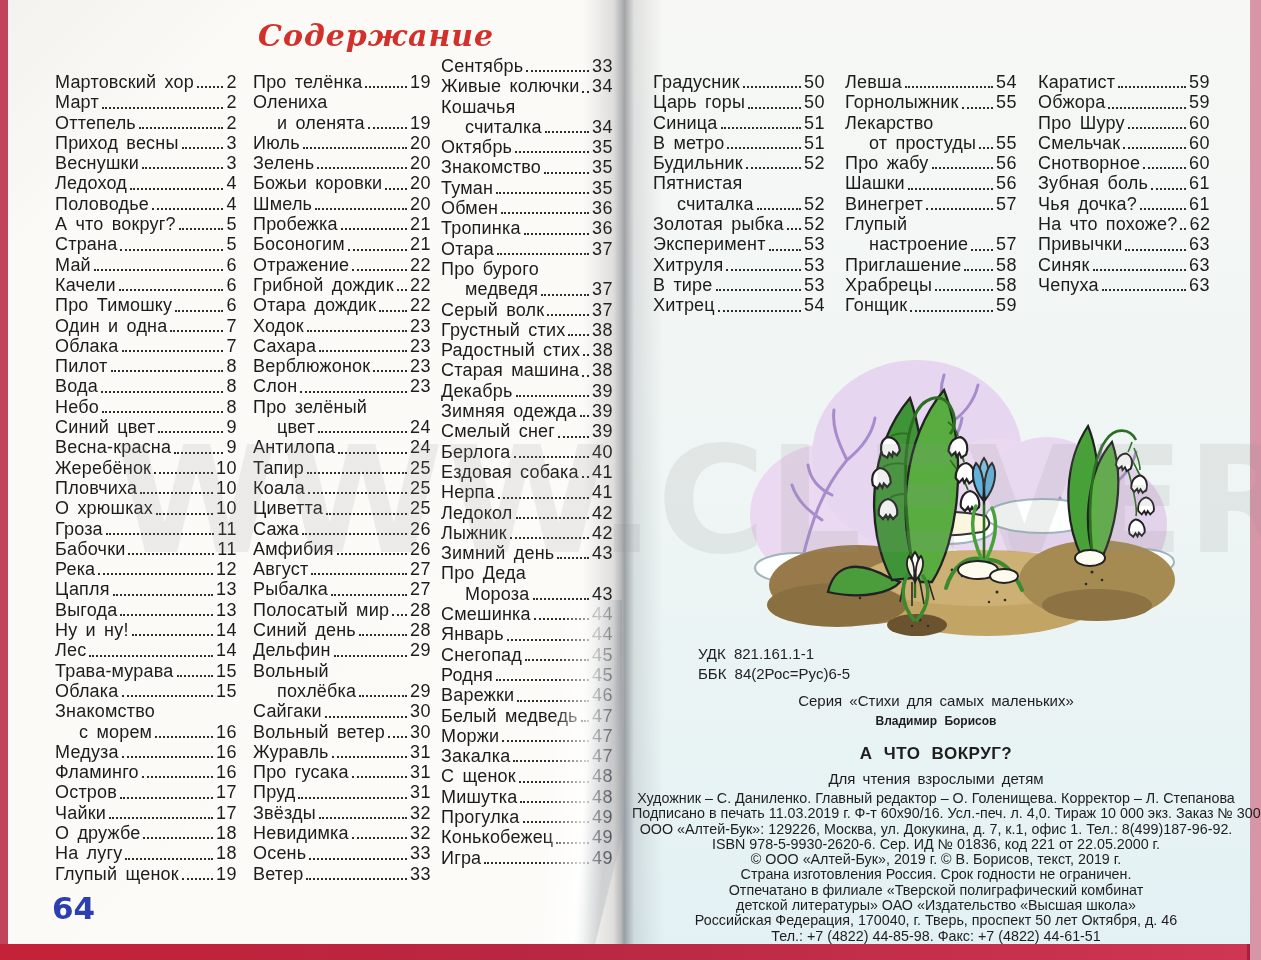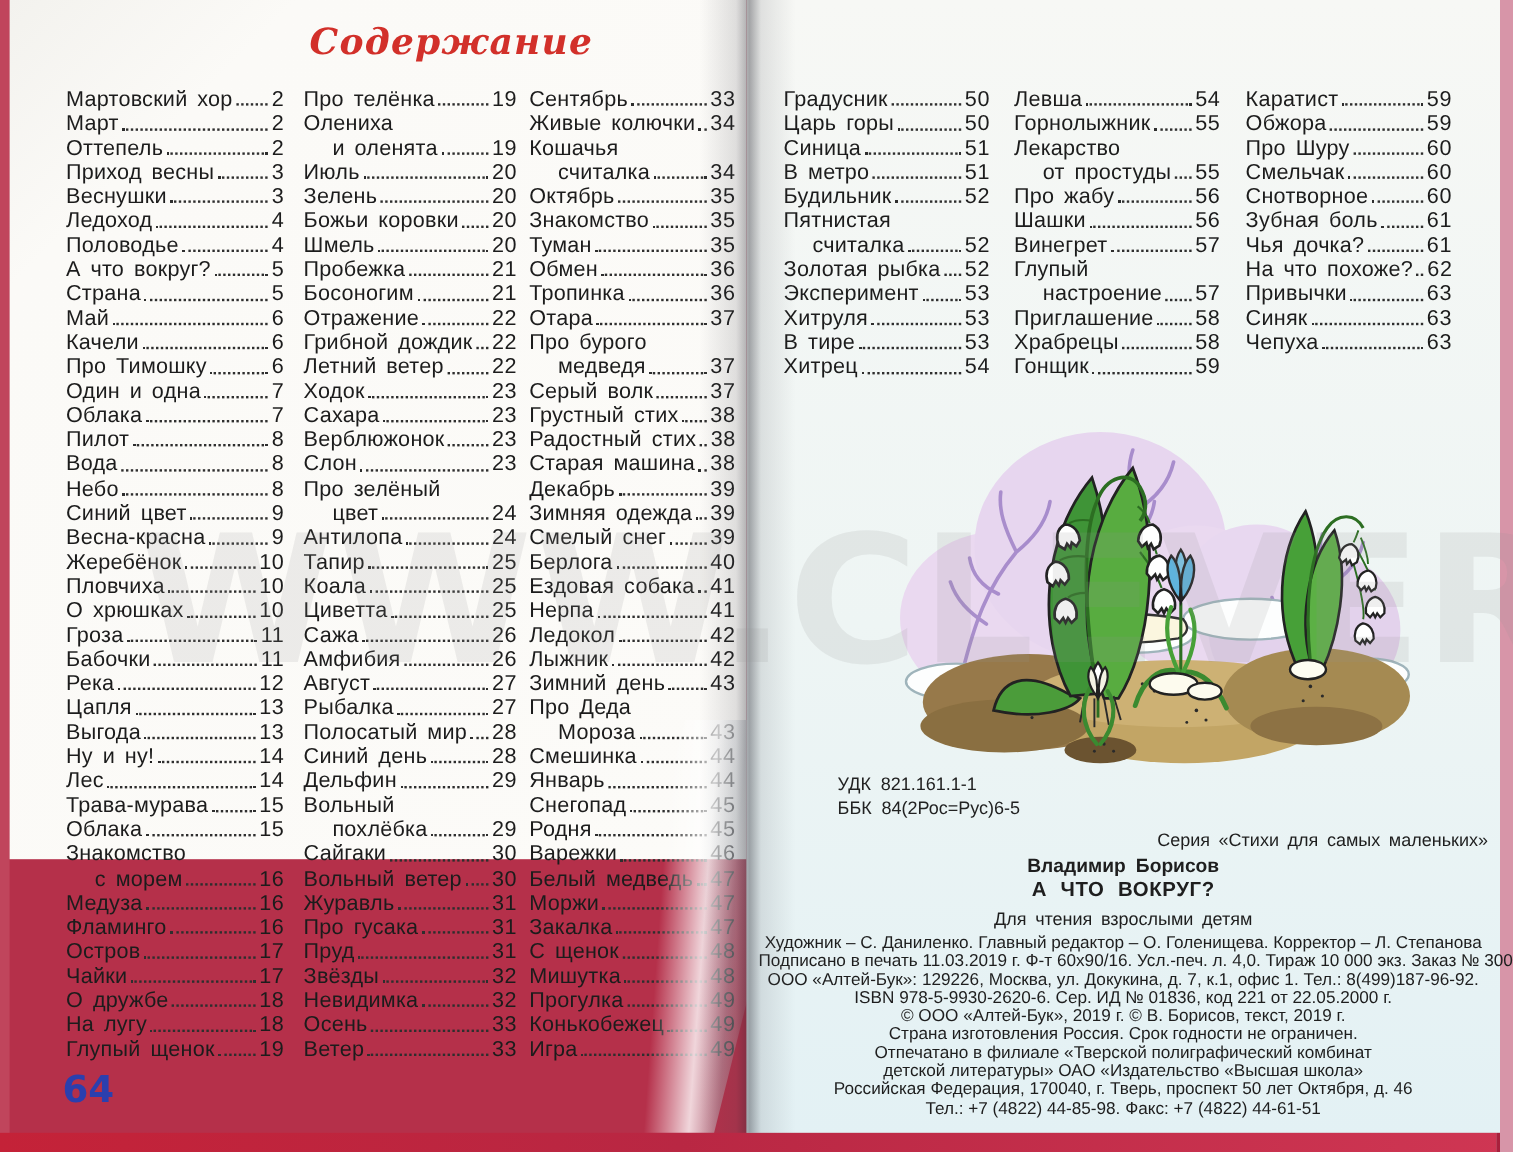--- a/index.html
+++ b/index.html
@@ -8,21 +8,21 @@
     background:#b5304a;
     font-family:"Liberation Sans",sans-serif;
   }
   
   .edge-bottom{position:absolute;left:0;bottom:0;width:100%;height:16px;
     background:linear-gradient(90deg,#c42238,#b92743 45%,#cf3653);}
   .edge-right{position:absolute;right:0;top:0;width:11px;height:100%;
     background:#d795a8;border-left:3px solid #a8203c;}
   .edge-left{position:absolute;left:0;top:0;width:8px;height:100%;background:#c0455c;}
 
-  .page-left{position:absolute;left:8px;top:0;width:614px;height:716px;
+  .page-left{position:absolute;left:8px;top:0;width:614px;height:944px;
     background:linear-gradient(135deg,#f3f2ee 0%,#fbfaf7 18%,#fcfbf8 100%);}
   .page-right{position:absolute;left:622px;top:0;width:628px;height:944px;
     background:linear-gradient(180deg,#f7f8f5 0%,#eef5f4 55%,#e3f1f4 100%);}
   .gutter{position:absolute;left:583px;top:0;width:80px;height:944px;pointer-events:none;
     background:linear-gradient(90deg,rgba(0,0,0,0) 0%,rgba(70,70,80,.16) 38%,rgba(40,40,50,.40) 52%,rgba(80,80,90,.14) 64%,rgba(0,0,0,0) 100%);}
   .fold{position:absolute;left:520px;top:600px;width:110px;height:344px;pointer-events:none;
     transform:skewX(-14deg);
     background:linear-gradient(80deg,rgba(255,255,255,0) 30%,rgba(255,255,255,.8) 52%,rgba(185,192,198,.45) 66%,rgba(255,255,255,0) 82%);}
 
   .contents-title{position:absolute;left:250px;top:18px;width:180px;text-align:center;
@@ -33,36 +33,36 @@
   .toc-row{display:flex;align-items:flex-end;white-space:nowrap;height:20.3px;}
   .toc-row.indent{padding-left:24px;}
   .toc-title{word-spacing:3px;letter-spacing:.2px;}
   .dots{flex:1 1 auto;min-width:6px;margin:0 3px 4px 3px;height:0;
     border-bottom:2.2px dotted #2e2e2e;}
   .toc-page{letter-spacing:.5px;}
 
   
   .col-l1{left:47px;top:72px;width:182px;}
   .col-l2{left:245px;top:72px;width:178px;}
-  .col-l3{left:433px;top:72px;width:172px;}
+  .col-l3{left:433px;top:56px;width:172px;}
   
   .col-r1{left:31px;top:72px;width:172px;}
   .col-r2{left:223px;top:72px;width:172px;}
   .col-r3{left:416px;top:72px;width:172px;}
 
   .page-num{position:absolute;left:44px;top:890px;font-size:31px;font-weight:bold;
     color:#2b3fae;font-family:"DejaVu Sans",sans-serif;}
 
   .illustration{position:absolute;left:120px;top:330px;width:440px;height:324px;}
 
   .udk-block{position:absolute;left:76px;top:644px;font-size:15px;line-height:19.5px;
     color:#222;word-spacing:4px;}
   .colophon{position:absolute;left:10px;top:692px;width:608px;text-align:center;color:#1e1e1e;}
-  .series{font-size:15px;margin-bottom:5px;word-spacing:3px;text-align:right;}
-  .author{font-size:16px;font-weight:bold;margin-bottom:0;word-spacing:4px;}
+  .series{font-size:15px;margin-bottom:5px;word-spacing:3px;}
+  .author{font-size:12px;font-weight:bold;margin-bottom:16px;word-spacing:4px;}
   .booktitle{font-size:17px;font-weight:bold;margin-bottom:6px;letter-spacing:.5px;word-spacing:6px;}
   .audience{font-size:15px;margin-bottom:4px;word-spacing:3px;}
   .colophon-lines{font-size:14.3px;line-height:15.3px;}
   .colophon-line{white-space:nowrap;}
 
   .watermark{position:absolute;left:115px;top:415px;font-size:148px;font-weight:bold;
     color:rgba(145,145,145,.15);letter-spacing:2px;white-space:nowrap;pointer-events:none;
     font-family:"DejaVu Sans",sans-serif;}
 </style>
 </head>
@@ -322,21 +322,21 @@
         <span class="toc-title">Отражение</span>
         <span class="dots"></span>
         <span class="toc-page">22</span>
       </div>
       <div class="toc-row">
         <span class="toc-title">Грибной дождик</span>
         <span class="dots"></span>
         <span class="toc-page">22</span>
       </div>
       <div class="toc-row">
-        <span class="toc-title">Летний ветер</span>
+        <span class="toc-title">Отара дождик</span>
         <span class="dots"></span>
         <span class="toc-page">22</span>
       </div>
       <div class="toc-row">
         <span class="toc-title">Ходок</span>
         <span class="dots"></span>
         <span class="toc-page">23</span>
       </div>
       <div class="toc-row">
         <span class="toc-title">Сахара</span>

